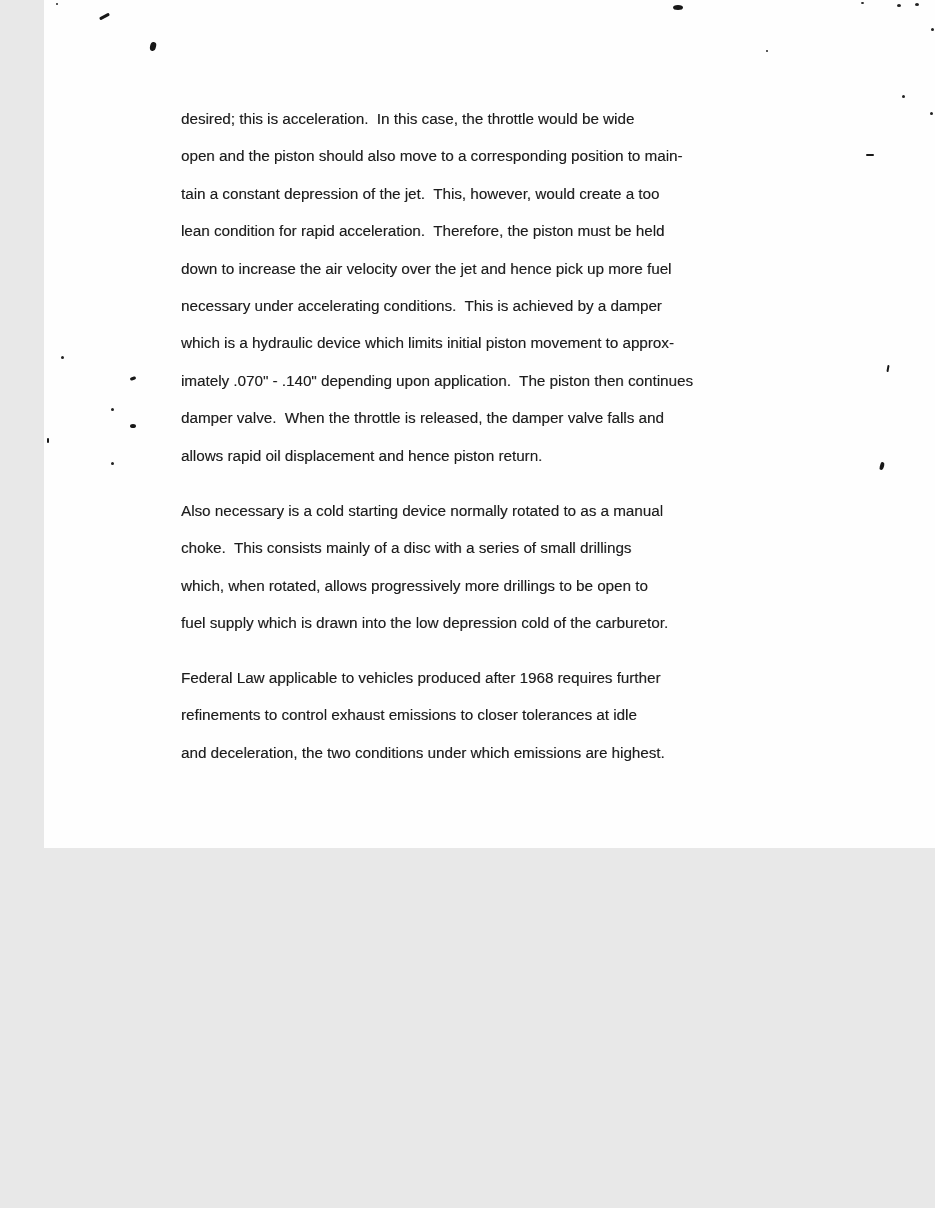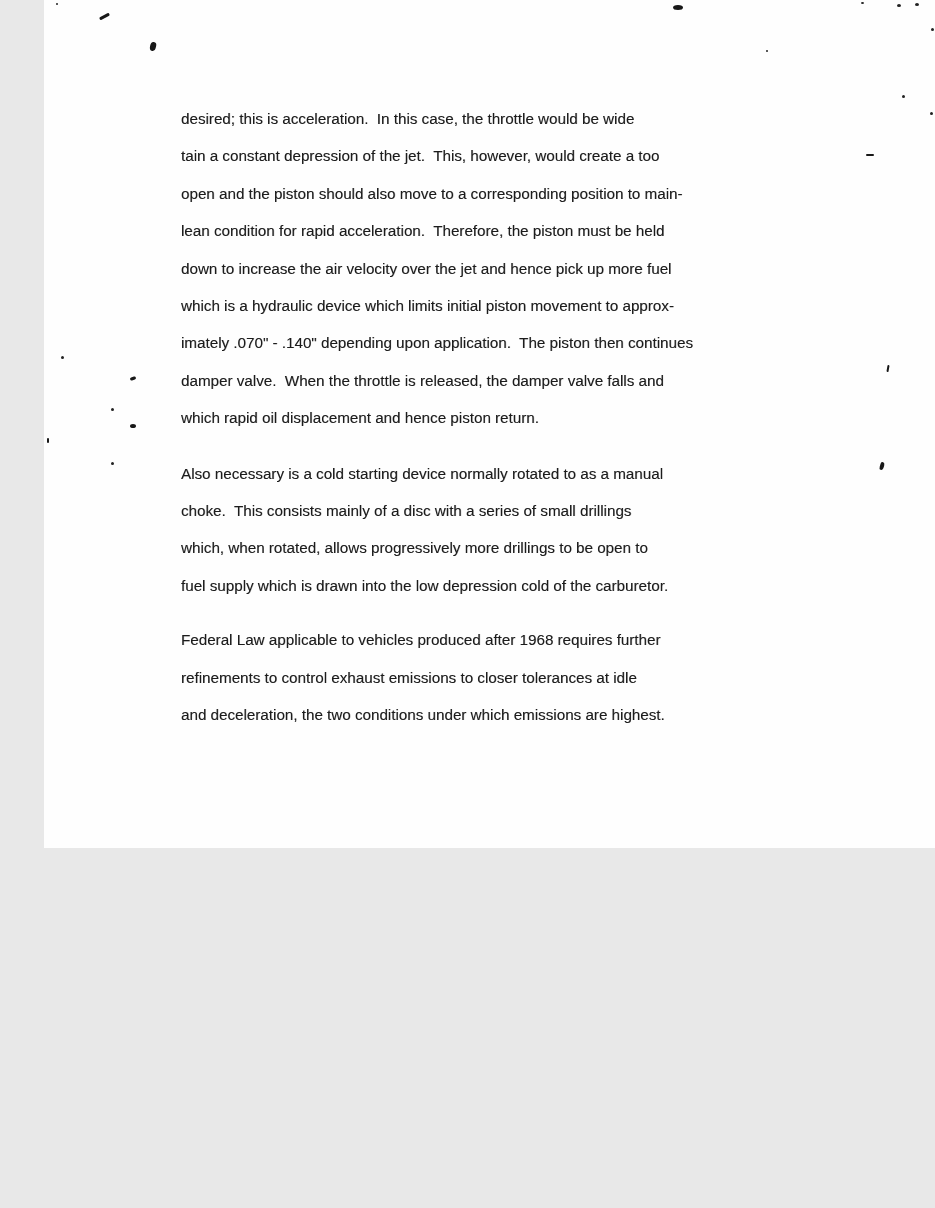--- a/index.html
+++ b/index.html
@@ -90,28 +90,29 @@
   }
 </style>
 </head>
 <body>
 
 <div class="page">
 
   <div class="text-block">
     <div class="para">
       <div class="line">desired; this is acceleration.  In this case, the throttle would be wide</div>
+      <div class="line">open and the piston should also move to a corresponding position to main-</div>
       <div class="line">tain a constant depression of the jet.  This, however, would create a too</div>
-      <div class="line">open and the piston should also move to a corresponding position to main-</div>
       <div class="line">lean condition for rapid acceleration.  Therefore, the piston must be held</div>
       <div class="line">down to increase the air velocity over the jet and hence pick up more fuel</div>
+      <div class="line">necessary under accelerating conditions.  This is achieved by a damper</div>
       <div class="line">which is a hydraulic device which limits initial piston movement to approx-</div>
       <div class="line">imately .070" - .140" depending upon application.  The piston then continues</div>
       <div class="line">damper valve.  When the throttle is released, the damper valve falls and</div>
-      <div class="line">which rapid oil displacement and hence piston return.</div>
+      <div class="line">allows rapid oil displacement and hence piston return.</div>
     </div>
     <div class="para">
       <div class="line">Also necessary is a cold starting device normally rotated to as a manual</div>
       <div class="line">choke.  This consists mainly of a disc with a series of small drillings</div>
       <div class="line">which, when rotated, allows progressively more drillings to be open to</div>
       <div class="line">fuel supply which is drawn into the low depression cold of the carburetor.</div>
     </div>
     <div class="para" style="margin-top:17px;">
       <div class="line">Federal Law applicable to vehicles produced after 1968 requires further</div>
       <div class="line">refinements to control exhaust emissions to closer tolerances at idle</div>

